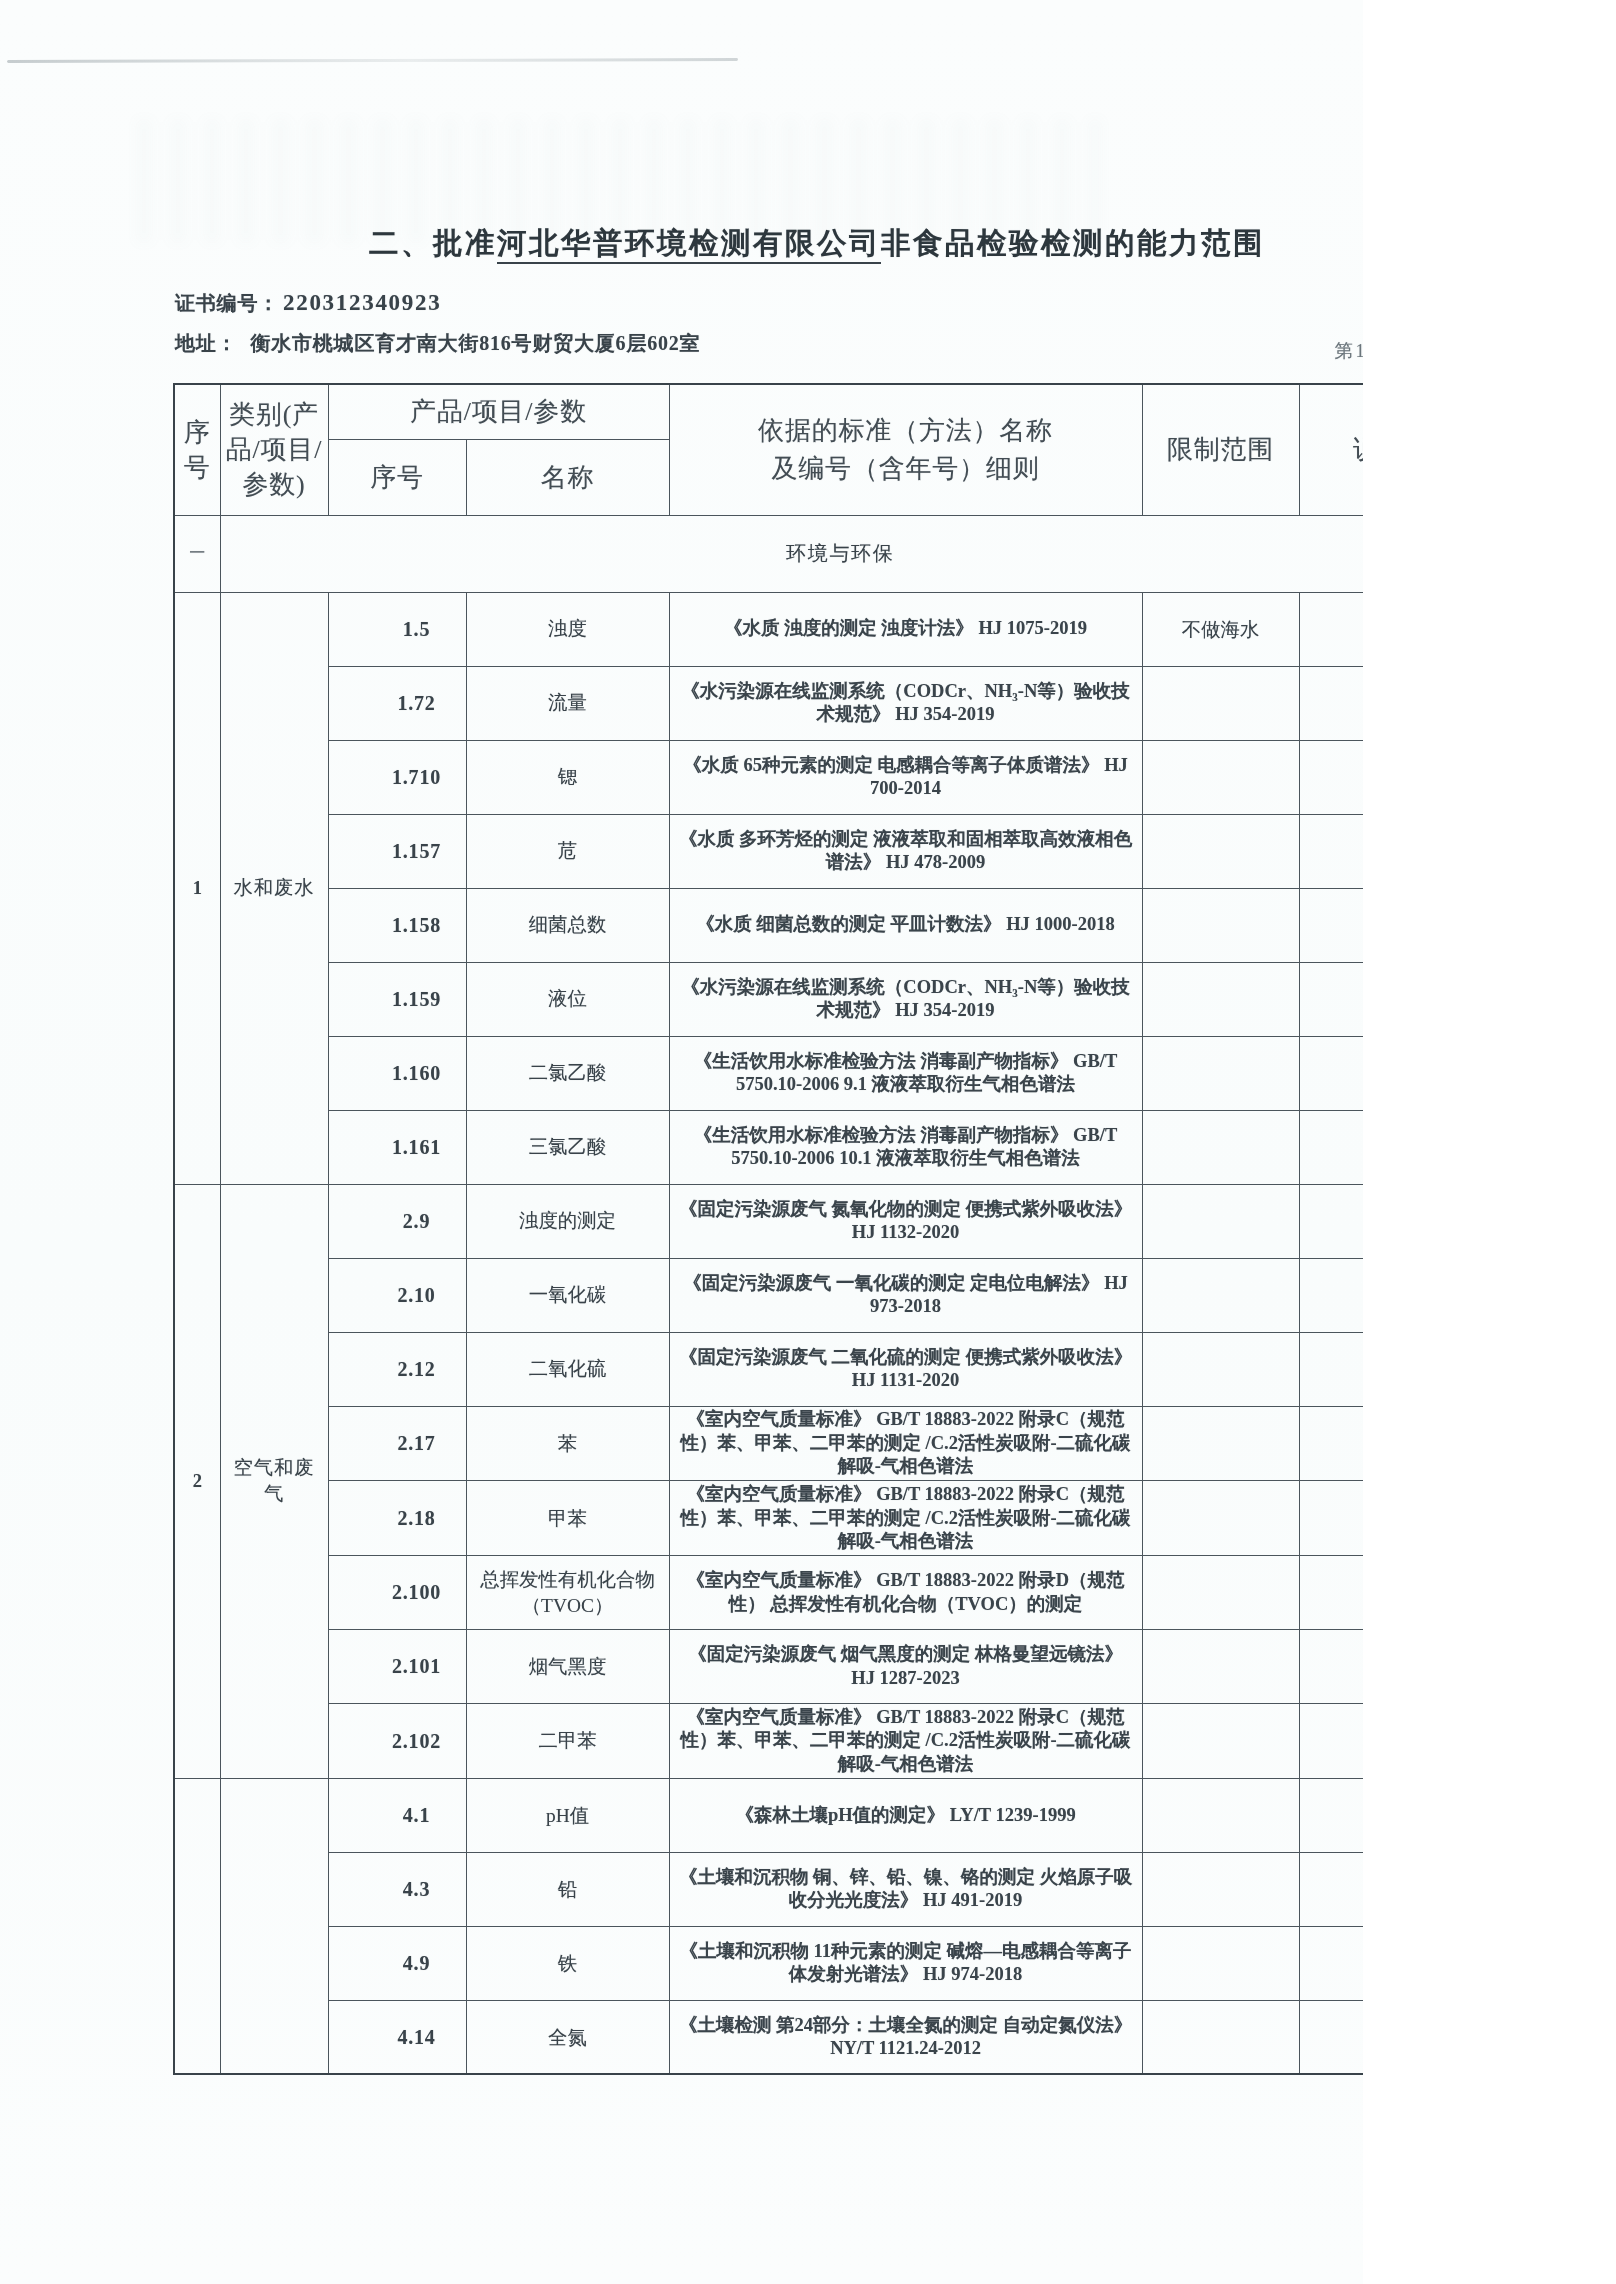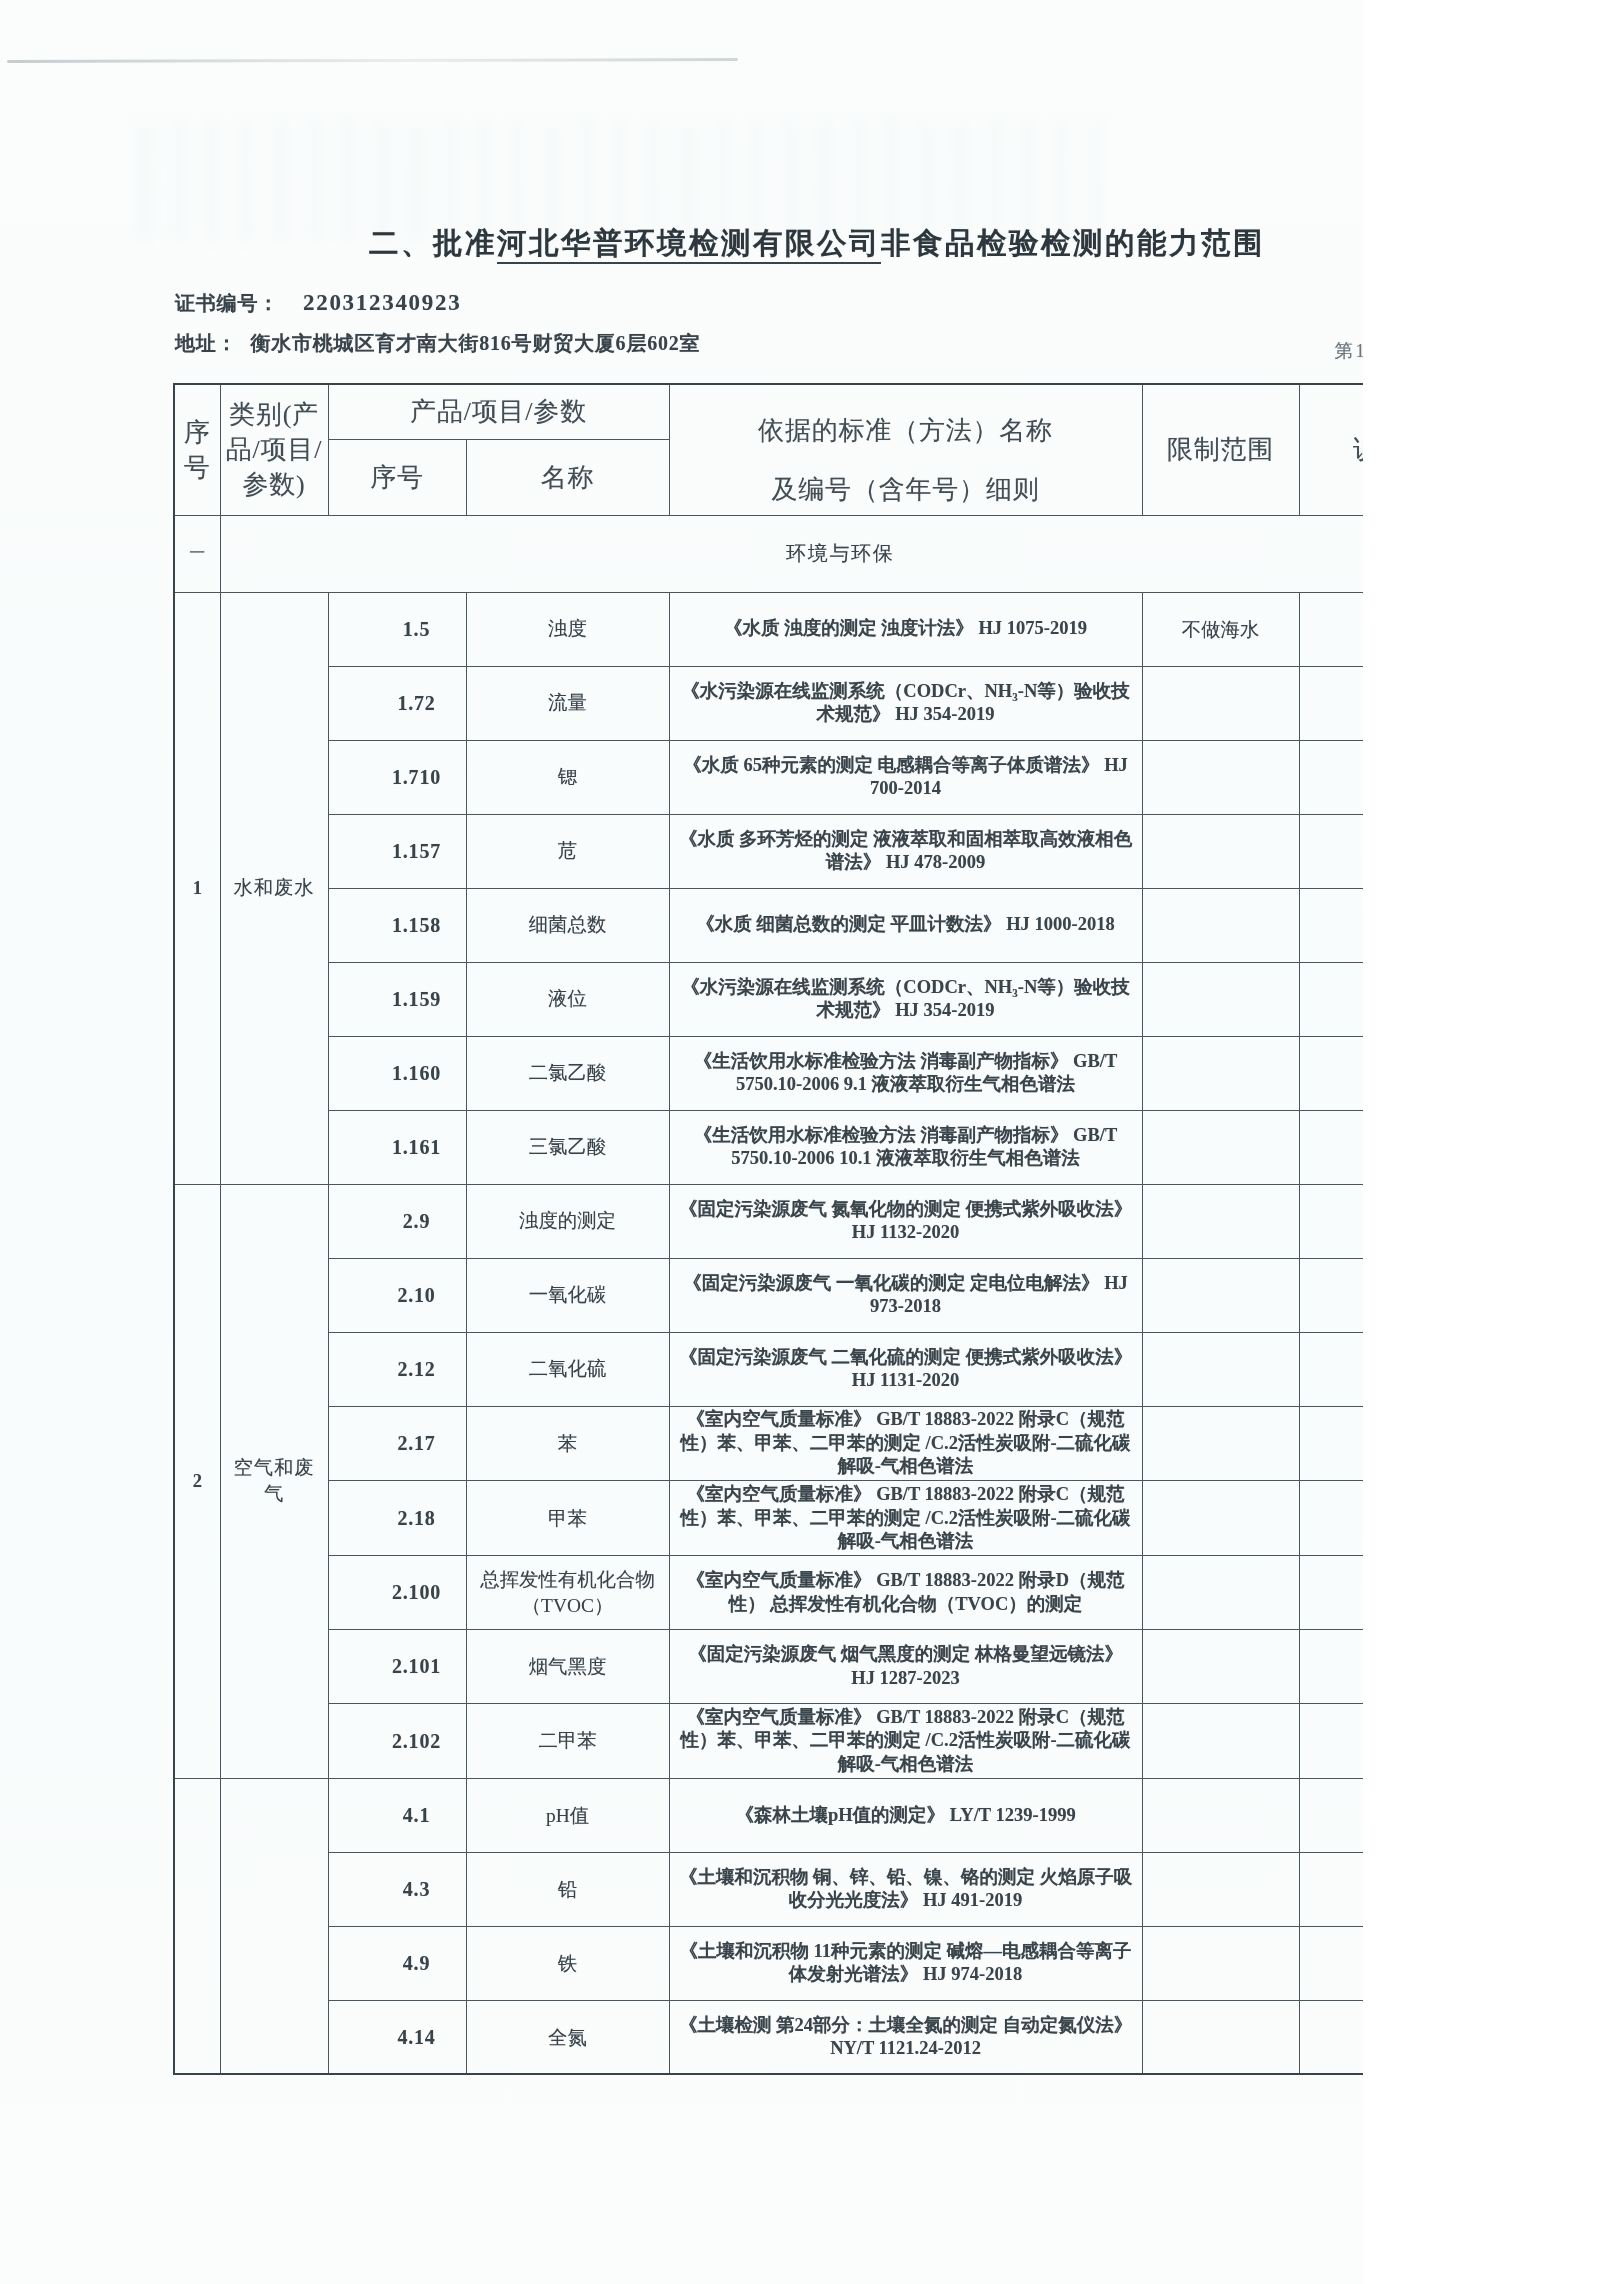--- a/index.html
+++ b/index.html
@@ -36,21 +36,21 @@
     position:absolute; left:173px; top:224px; width:1288px;
     text-align:center; font-size:29.5px; font-weight:bold;
     letter-spacing:2.5px; color:#2d373d; white-space:nowrap;
   }
   .title .company { border-bottom:2.5px solid #39434a; padding-bottom:2.5px; }
 
   .cert-line {
     position:absolute; left:175px; top:290px;
     font-size:20px; font-weight:bold; color:#39434a; letter-spacing:0.8px;
   }
-  .cert-line .cert-no { font-size:23px; letter-spacing:1.7px; margin-left:24px; }
+  .cert-line .cert-no { font-size:23px; letter-spacing:1.7px; margin-left:4px; }
 
   .addr-line {
     position:absolute; left:175px; top:330px;
     font-size:20px; font-weight:bold; color:#39434a; letter-spacing:0.8px;
   }
   .addr-line .addr-value { margin-left:13px; }
 
   .page-indicator {
     position:absolute; left:173px; top:338px; width:1288px;
     text-align:right; padding-right:11.8px;
@@ -64,21 +64,21 @@
   }
   .cap-table th, .cap-table td {
     border:1.7px solid #4b555c;
     vertical-align:middle; text-align:center;
     padding:1.7px 5px; color:#39434a;
     overflow:hidden;
   }
   .cap-table thead tr.h1 { height:55px; }
   .cap-table thead tr.h2 { height:76px; }
   .cap-table th { font-weight:normal; font-size:26px; color:#434d54; letter-spacing:0.8px; }
-  .cap-table th.th-standard div { line-height:1.45;margin-top:21px; }
+  .cap-table th.th-standard div { line-height:1.45; }
 
   .cap-table tbody tr { height:74px; }
   .cap-table tbody tr.section-row { height:77px; }
   .section-row .section-seq { font-size:16px; color:#5a656b; }
   .section-row .section-label { font-size:20px; letter-spacing:1.7px; }
 
   td.group-seq { font-size:18.5px; font-weight:bold; }
   td.group-category { font-size:19.4px; letter-spacing:0.8px; line-height:1.35; }
   td.product-no { font-size:20px; font-weight:bold; letter-spacing:0.8px;padding-left:44px; }
   td.product-name { font-size:19.4px; line-height:1.3; }

